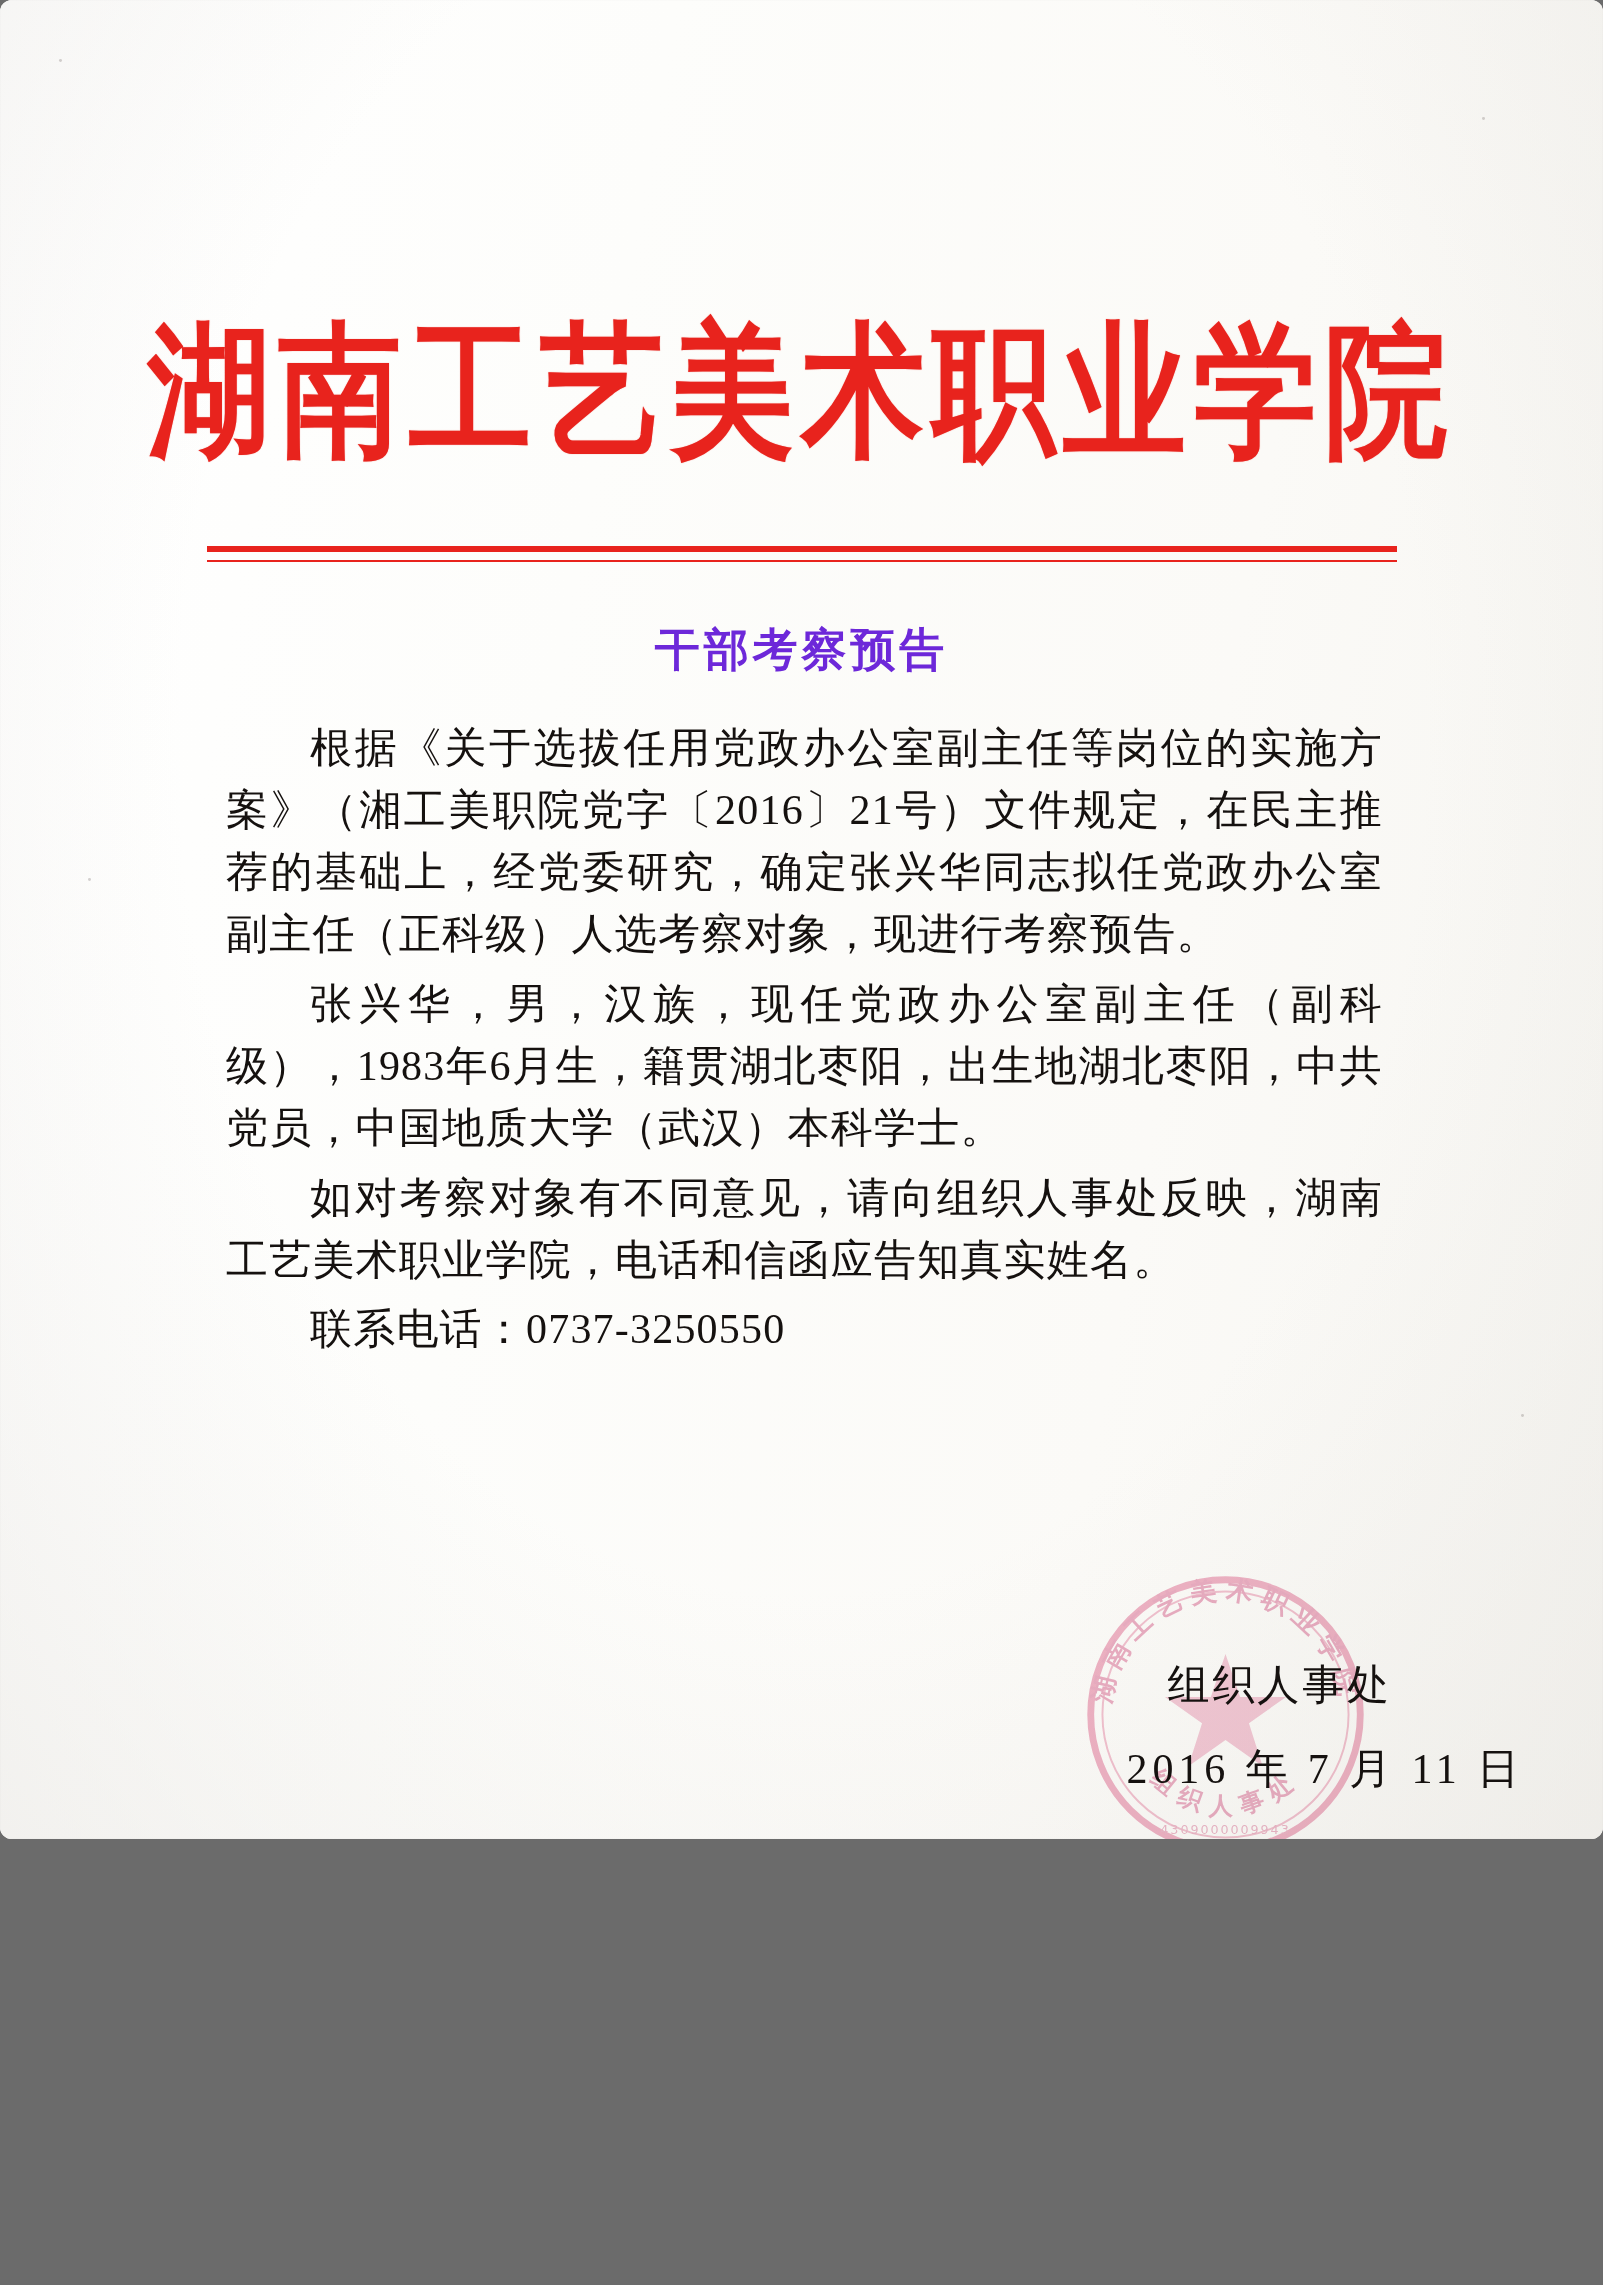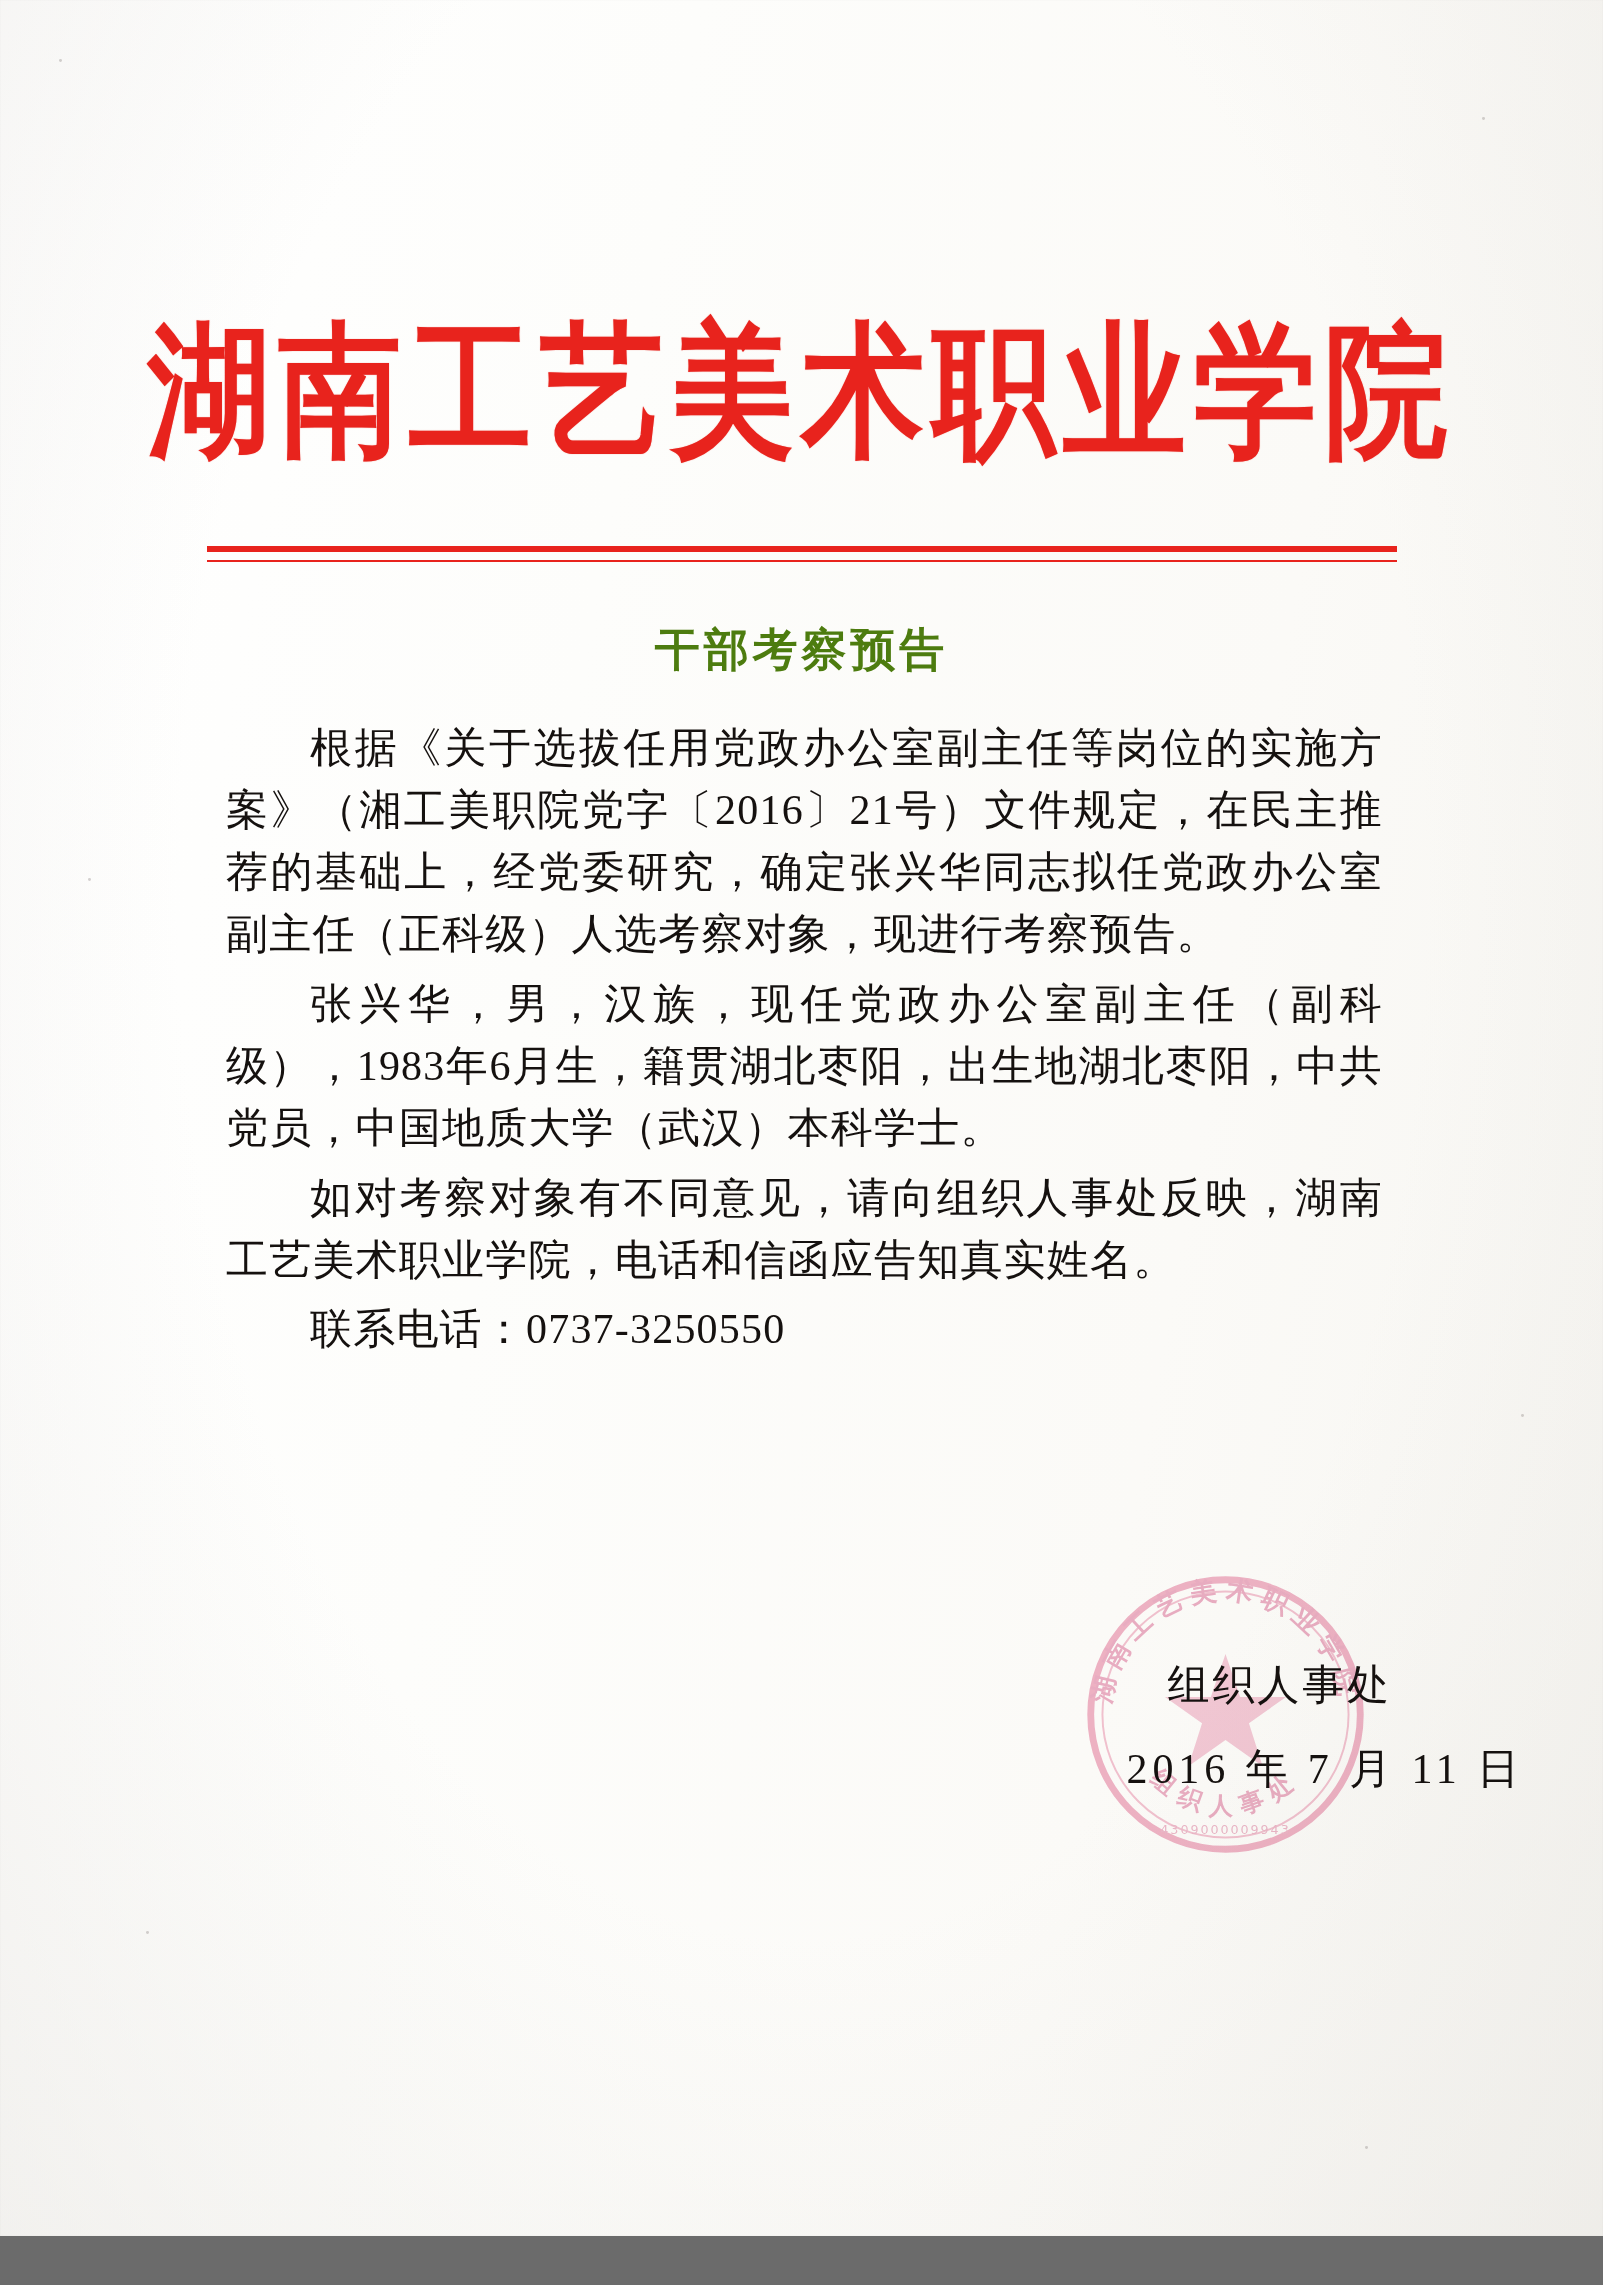--- a/index.html
+++ b/index.html
@@ -3,25 +3,26 @@
 <meta charset="utf-8">
 <style>
   html, body {
     margin: 0;
     padding: 0;
     background: #6b6b6b;
   }
   #page {
     position: relative;
     width: 1603px;
-    height: 2236px;
+    height: 1839px;
     margin: 0 auto;
     background: #fdfdfb;
     overflow: hidden;
     font-family: "Liberation Serif", "DejaVu Serif", serif;
+    border-radius: 12px;
   }
   
   #paper-texture {
     position: absolute;
     inset: 0;
     background:
       radial-gradient(ellipse at 50% 40%, rgba(255,255,255,0) 55%, rgba(232,230,226,0.55) 100%),
       linear-gradient(100deg, #ffffff 0%, #fdfdfb 35%, #fbfaf7 70%, #f6f5f1 100%);
     pointer-events: none;
   }
@@ -69,21 +70,21 @@
   .doc-title {
     position: absolute;
     top: 620px;
     left: 0;
     width: 100%;
     text-align: center;
     font-family: "DejaVu Sans", "Liberation Sans", sans-serif;
     font-weight: 700;
     font-size: 45px;
     letter-spacing: 3.9px;
-    color: #4d7c0f;
+    color: #6d28d9;
   }
 
   
   .body-block {
     position: absolute;
     top: 717px;
     left: 226px;
     width: 1157px;
   }
   .para {

